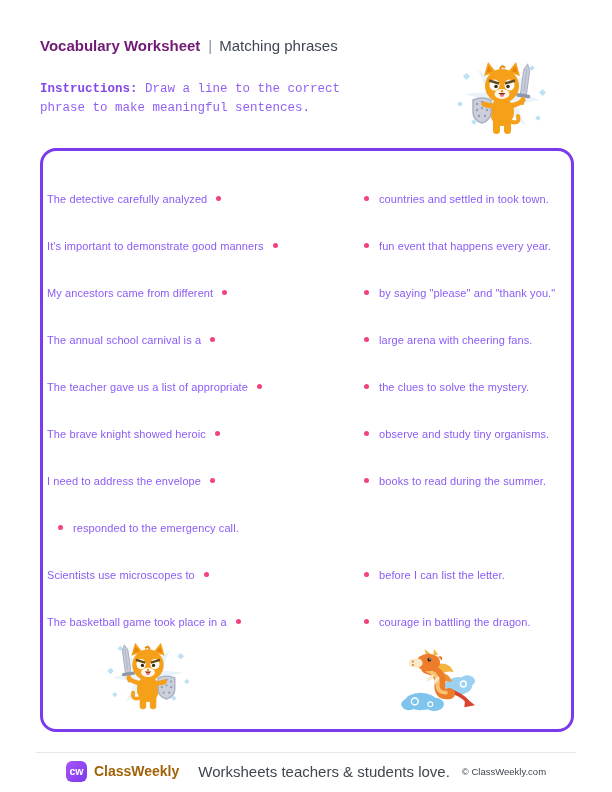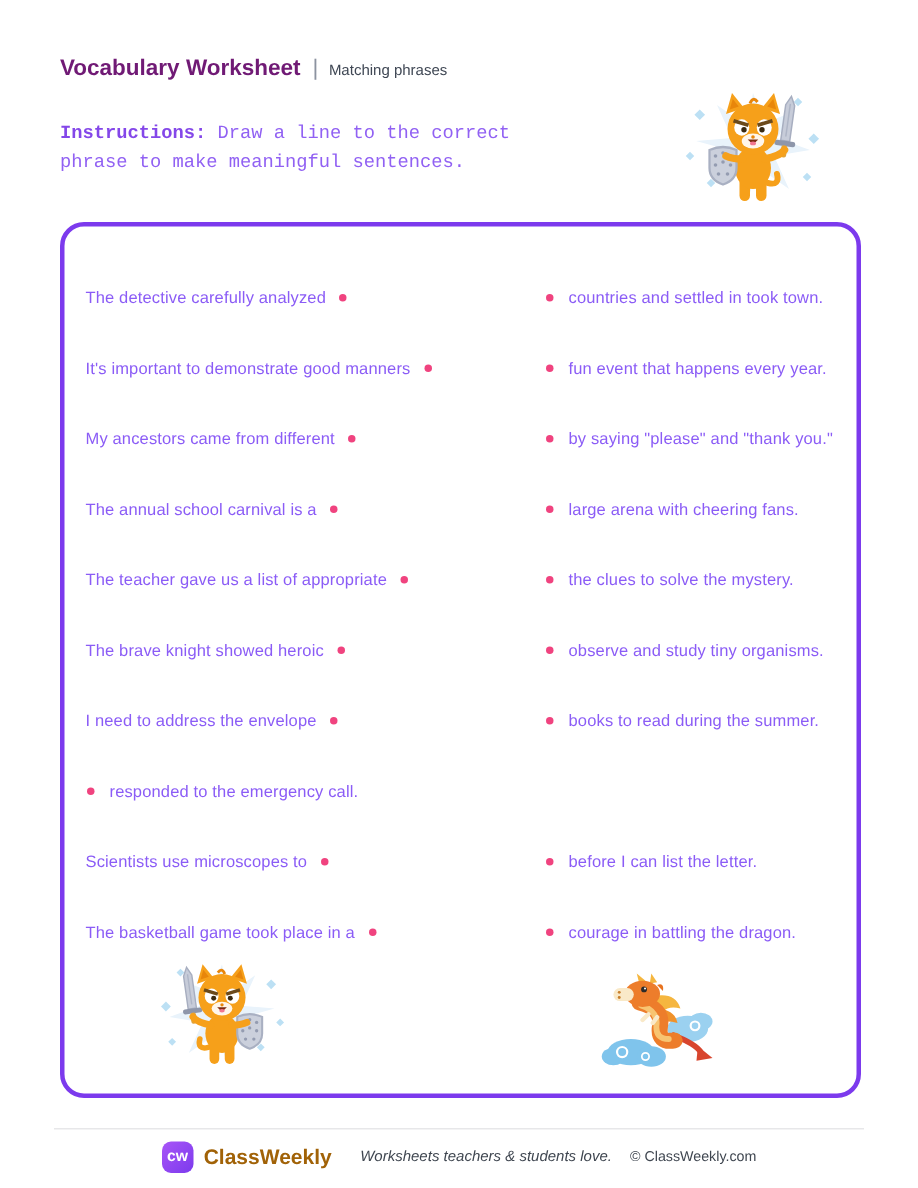--- a/index.html
+++ b/index.html
@@ -3,49 +3,49 @@
 <meta charset="utf-8">
 <style>
   * { margin:0; padding:0; box-sizing:border-box; }
   html,body { width:612px; height:792px; background:#fff; font-family:"Liberation Sans", sans-serif; }
   .page { position:relative; width:612px; height:792px; background:#fff; overflow:hidden; }
 
   
   .title-row { position:absolute; left:40px; top:37px; font-size:15px; color:#1F2328; white-space:nowrap; }
   .title-bold { font-weight:700; color:#701a75; }
   .title-sep { color:#8C93A0; font-weight:300; margin:0 7px 0 8px; }
-  .title-sub { font-weight:400; color:#3F4754; font-size:10px; }
+  .title-sub { font-weight:400; color:#3F4754; font-size:15px; }
 
   
   .instructions { position:absolute; left:40px; top:80px; width:352px; font-size:12.5px; line-height:19px; color:#9161F3;font-family:Liberation Mono, monospace; }
   .instructions b { font-weight:700; color:#8447E9; }
 
   
   .hero-cat { position:absolute; left:452px; top:60px; width:100px; height:78px; }
 
   
   .match-box { position:absolute; left:40px; top:148px; width:534px; height:584px; border:3px solid #7C3AED; border-radius:16px; background:#fff; }
   .rows { position:absolute; left:0; top:24px; right:0; }
   .match-row { display:flex; height:47px; align-items:center; }
-  .cell-left { width:306px; display:flex; align-items:center; padding-left:14px; gap:9px; }
+  .cell-left { width:306px; display:flex; align-items:center; padding-left:4px; gap:9px; }
   .cell-right { flex:1; display:flex; align-items:center; padding-left:15px; gap:10px; }
   .phrase { font-size:11px; color:#8B5CF6; letter-spacing:0.1px; white-space:nowrap; }
   .dot { width:5px; height:5px; border-radius:50%; background:#F0437F; flex:none; }
 
   
   .cat-bottom { position:absolute; left:58px; top:490px; width:94px; height:72px; transform:scaleX(-1); }
   .dragon { position:absolute; left:352px; top:496px; width:92px; height:68px; }
 
   
   .footer-divider { position:absolute; left:36px; right:36px; top:752px; height:1px; background:#E7E7E9; }
   .footer { position:absolute; left:0; top:757px; width:612px; height:28px; display:flex; justify-content:center; align-items:center; }
   .logo-badge { width:21px; height:21px; border-radius:6px; background:linear-gradient(135deg,#A855F7,#7C3AED);
                 color:#fff; font-weight:700; font-size:10.5px; display:flex; align-items:center; justify-content:center; }
   .brand-name { margin-left:7px; font-size:14px; font-weight:700; color:#a16207; }
-  .tagline { margin-left:19px; font-size:10px; color:#3F4650;font-style:italic; }
+  .tagline { margin-left:19px; font-size:15px; color:#3F4650; }
   .copyright { margin-left:12px; font-size:9.5px; color:#3F4650; }
 
   svg { display:block; width:100%; height:100%; }
 </style>
 </head>
 <body>
 
 <div class="page">
 
   <div class="title-row">

